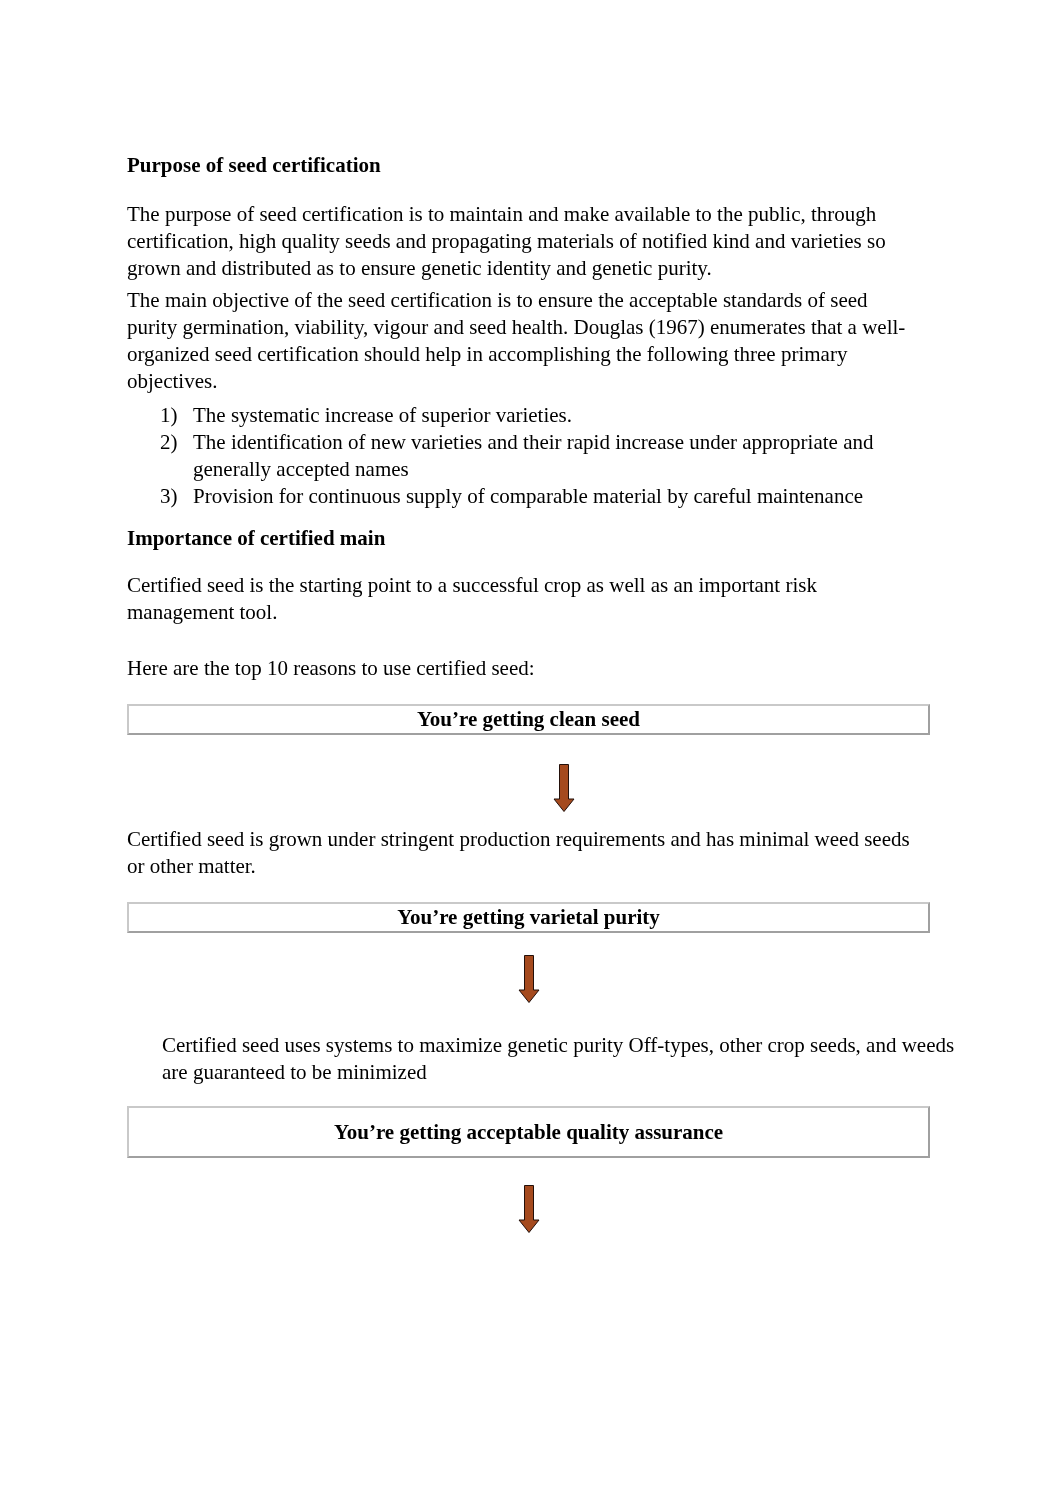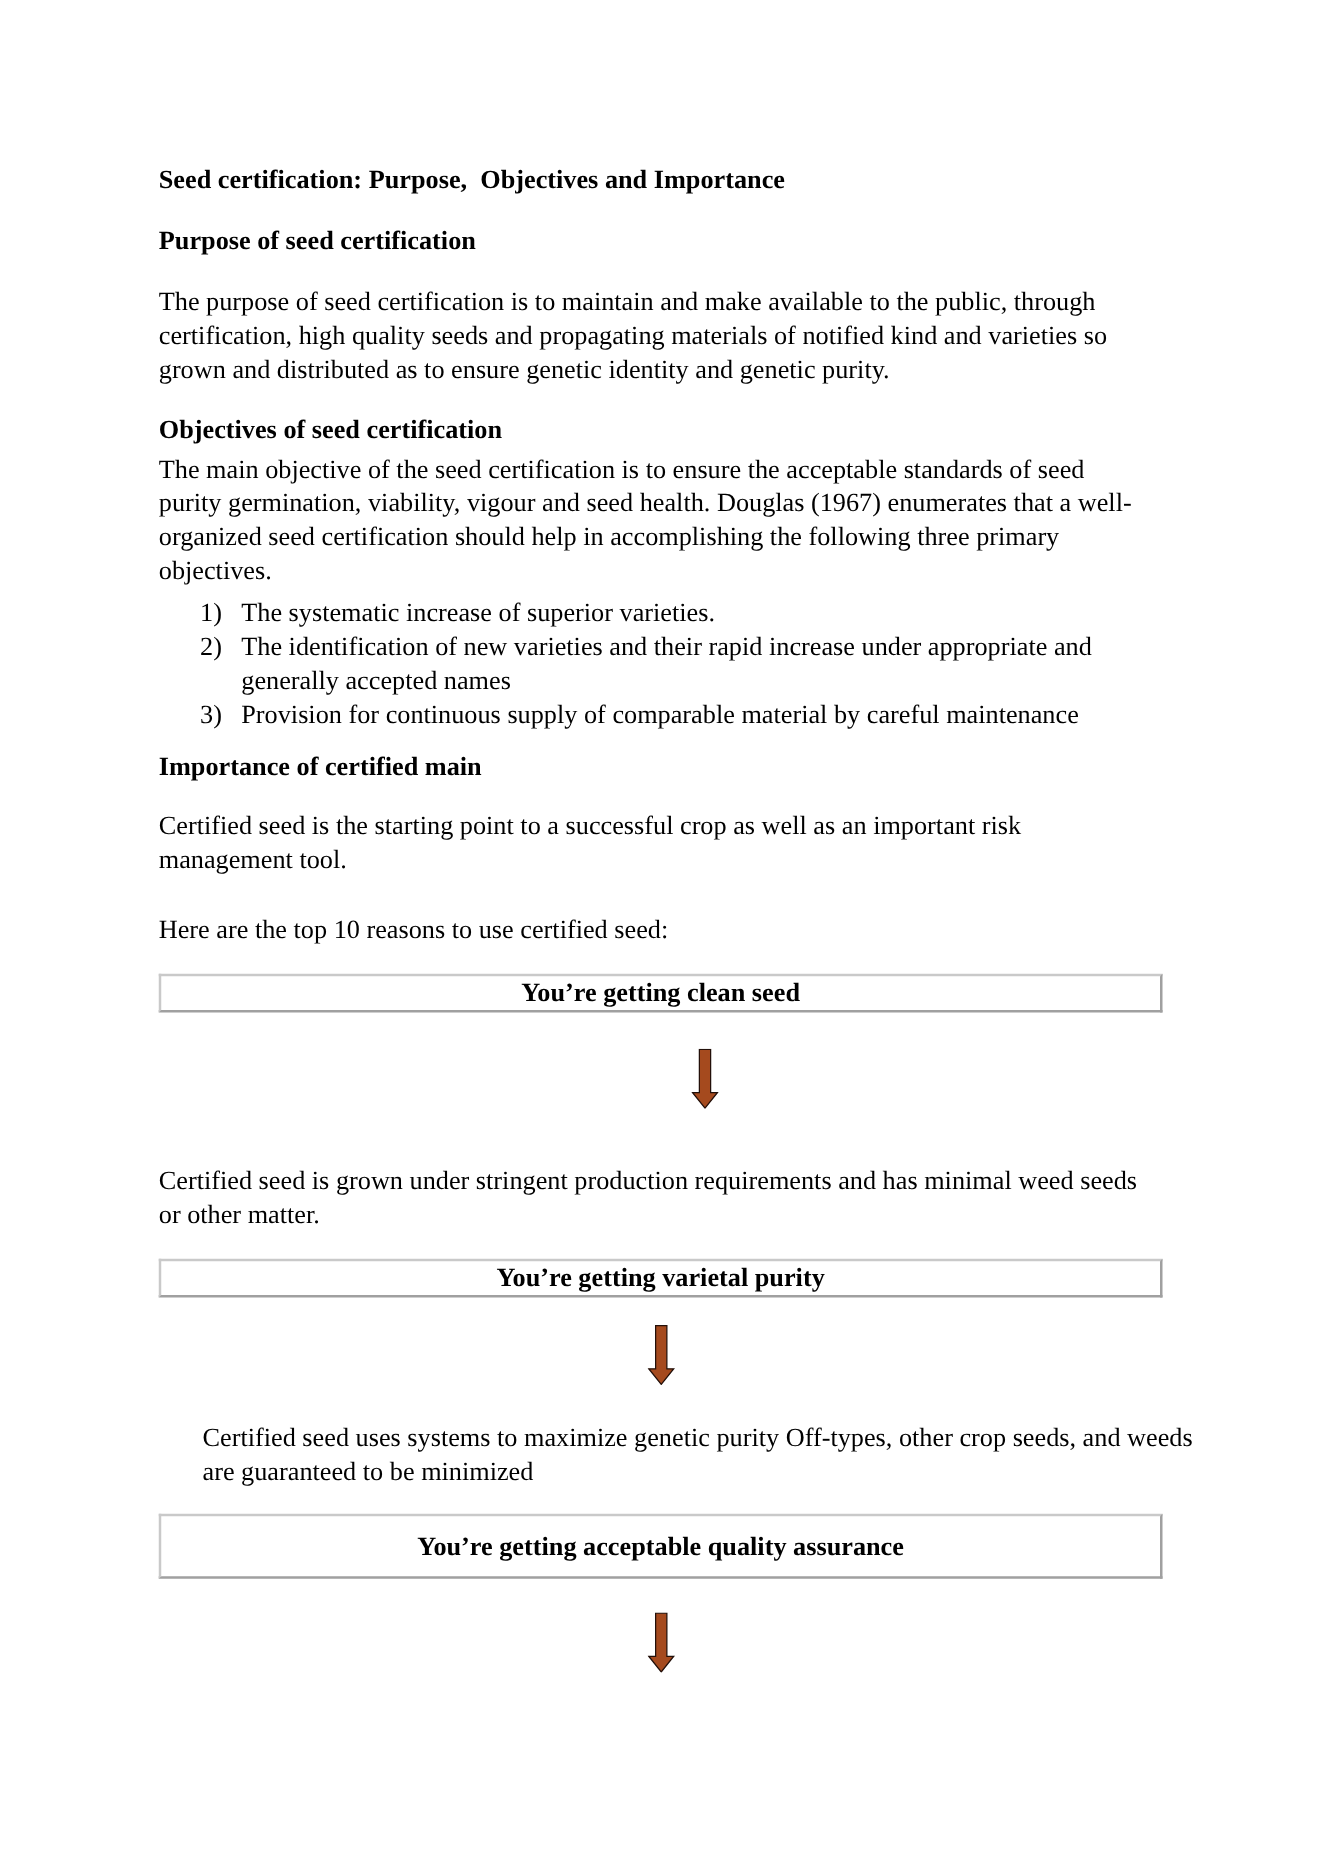--- a/index.html
+++ b/index.html
@@ -35,21 +35,21 @@
   .para { width: 795px; }
   .mt-5  { margin-top: 5px; }
   .mt-7  { margin-top: 7px; }
   .mt-15 { margin-top: 15px; }
   .mt-18 { margin-top: 29px; }
   .mt-20 { margin-top: 20px; }
   .mt-21 { margin-top: 21px; }
   .mt-22 { margin-top: 22px; }
   .mt-27 { margin-top: 27px; }
   .mt-29 { margin-top: 29px; margin-left: 35px; }
-  .mt-30 { margin-top: 44px; }
+  .mt-30 { margin-top: 14px; }
   .num-list { width: 795px; }
   .list-item {
     display: flex;
     margin-left: 33px;
   }
   .list-marker {
     width: 33px;
     flex-shrink: 0;
   }
   .list-text { flex: 1; }
@@ -75,27 +75,25 @@
     fill: var(--arrow-fill);
     stroke: var(--arrow-stroke);
     stroke-width: 1;
   }
 </style>
 </head>
 <body>
 
 <div class="page">
 
-  <div class="doc-title">Seed certification: Purpose,  Objectives and Importance</div>
 
   <div class="h2 mt-22">Purpose of seed certification</div>
 
   <div class="para mt-22">The purpose of seed certification is to maintain and make available to the public, through certification, high quality seeds and propagating materials of notified kind and varieties so grown and distributed as to ensure genetic identity and genetic purity.</div>
 
-  <div class="h2 mt-21">Objectives of seed certification</div>
 
   <div class="para mt-5">The main objective of the seed certification is to ensure the acceptable standards of seed purity germination, viability, vigour and seed health. Douglas (1967) enumerates that a well-organized seed certification should help in accomplishing the following three primary objectives.</div>
 
   <div class="num-list mt-7">
     <div class="list-item">
       <span class="list-marker">1)</span>
       <span class="list-text">The systematic increase of superior varieties.</span>
     </div>
     <div class="list-item">
       <span class="list-marker">2)</span>

